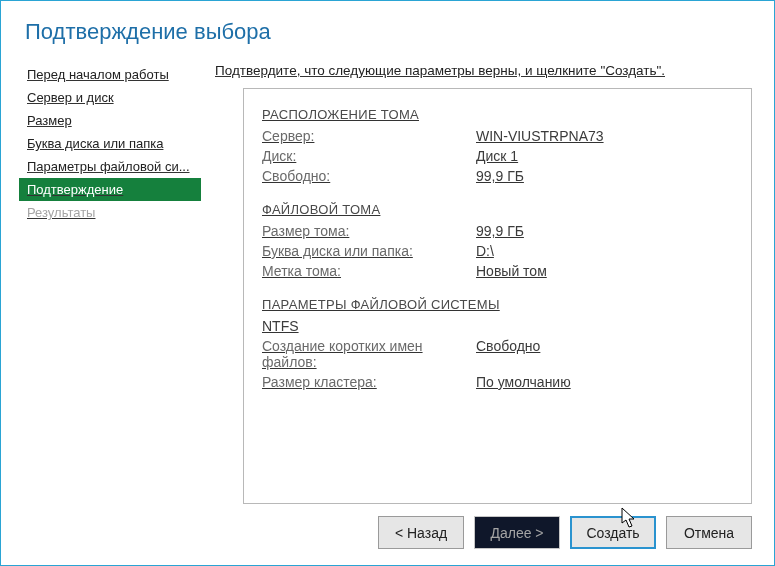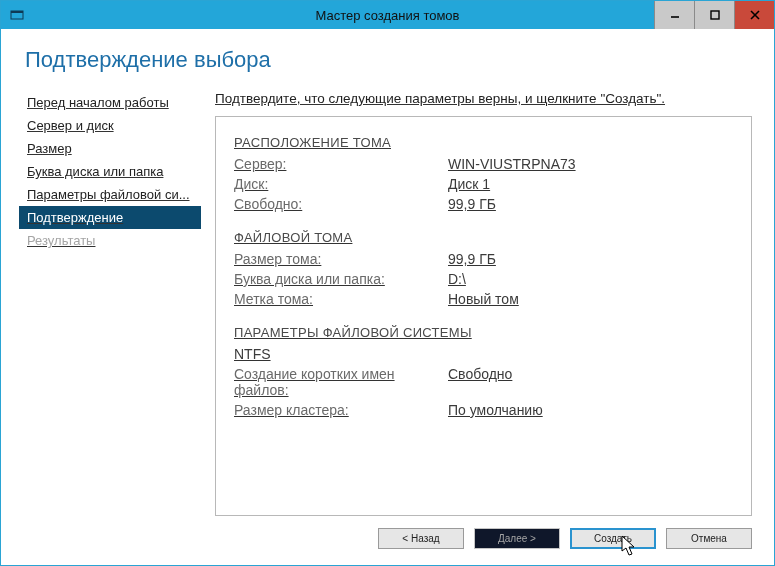--- a/index.html
+++ b/index.html
@@ -88,21 +88,21 @@
   .nav-item {
     padding: 4px 8px;
     font-size: 13px;
     color: #222;
     white-space: nowrap;
     overflow: hidden;
     text-overflow: ellipsis;
     cursor: default;
   }
   .nav-item.selected {
-    background: #0c4a6e;
+    background: #15803d;
     color: #fff;
   }
   .nav-item.disabled {
     color: #a5a5a5;
   }
   .main {
     flex: 1;
     display: flex;
     flex-direction: column;
     min-width: 0;
@@ -110,20 +110,21 @@
   .instruction {
     font-size: 13.5px;
     color: #222;
     margin-bottom: 10px;
   }
   .panel {
     flex: 1;
     border: 1px solid #b8b8b8;
     padding: 14px 18px;
     overflow: auto;
+    margin-left: 28px;
   }
   .section-head {
     font-size: 13px;
     color: #4a4a4a;
     letter-spacing: 0.3px;
     margin: 4px 0 6px 0;
   }
   .section-head:not(:first-child) { margin-top: 18px; }
   .kv {
     display: flex;
@@ -134,22 +135,22 @@
   .kv .k { width: 214px; flex-shrink: 0; }
   .kv .v { color: #3b3b3b; }
   .footer {
     display: flex;
     justify-content: flex-end;
     gap: 10px;
     padding: 12px 0 6px 0;
   }
   .btn2 {
     min-width: 86px;
-    height: 21px;
-    font-size: 10px;
+    height: 33px;
+    font-size: 14px;
     background: #e6e6e6;
     border: 1px solid #9a9a9a;
     color: #222;
     display: flex;
     align-items: center;
     justify-content: center;
     cursor: default;
     padding: 0 10px;
   }
   .btn2.disabled {
@@ -164,47 +165,20 @@
     position: absolute;
     width: 16px; height: 22px;
     pointer-events: none;
   }
 </style>
 </head>
 <body>
 
 <div class="window">
 
-  <div class="titlebar">
-    <span class="titlebar-icon">
-      <svg width="14" height="14" viewBox="0 0 14 14">
-          <rect x="1" y="3" width="12" height="8" fill="none" stroke="#0e3a55" stroke-width="1"></rect>
-          <rect x="1" y="3" width="12" height="2" fill="#0e3a55"></rect>
-        </svg>
-    </span>
-    <div class="titlebar-title">Мастер создания томов</div>
-    <div class="window-controls">
-      <div class="btn">
-          <svg width="10" height="10">
-            <line x1="1" y1="7" x2="9" y2="7" stroke="#000" stroke-width="1.6"></line>
-          </svg>
-        </div>
-      <div class="btn">
-          <svg width="10" height="10">
-            <rect x="1" y="1" width="8" height="8" fill="none" stroke="#000" stroke-width="1.4"></rect>
-          </svg>
-        </div>
-      <div class="btn close">
-          <svg width="10" height="10">
-            <line x1="1" y1="1" x2="9" y2="9" stroke="#000" stroke-width="1.6"></line>
-            <line x1="9" y1="1" x2="1" y2="9" stroke="#000" stroke-width="1.6"></line>
-          </svg>
-        </div>
-    </div>
-  </div>
 
   <div class="content">
     <div class="page-title">Подтверждение выбора</div>
 
     <div class="columns">
       <div class="nav">
         <div class="nav-item">Перед началом работы</div>
         <div class="nav-item">Сервер и диск</div>
         <div class="nav-item">Размер</div>
         <div class="nav-item">Буква диска или папка</div>

